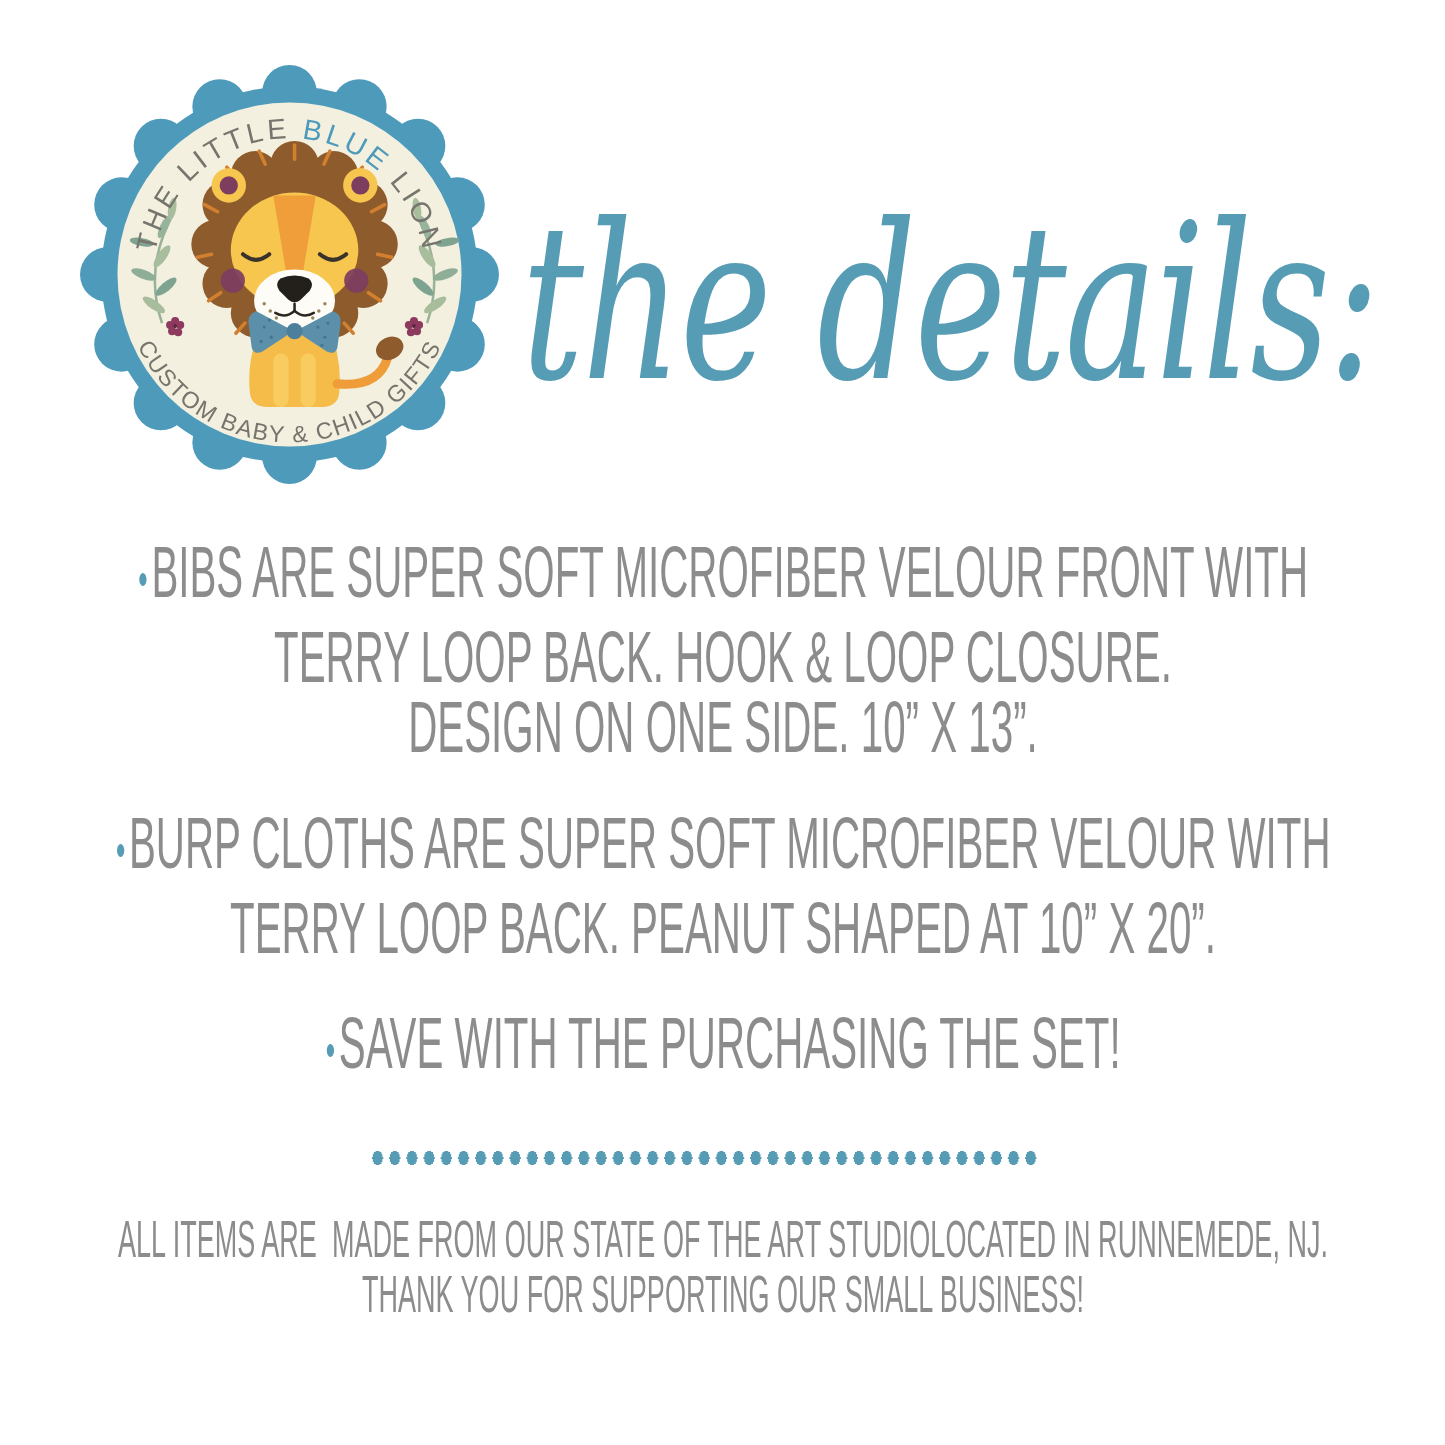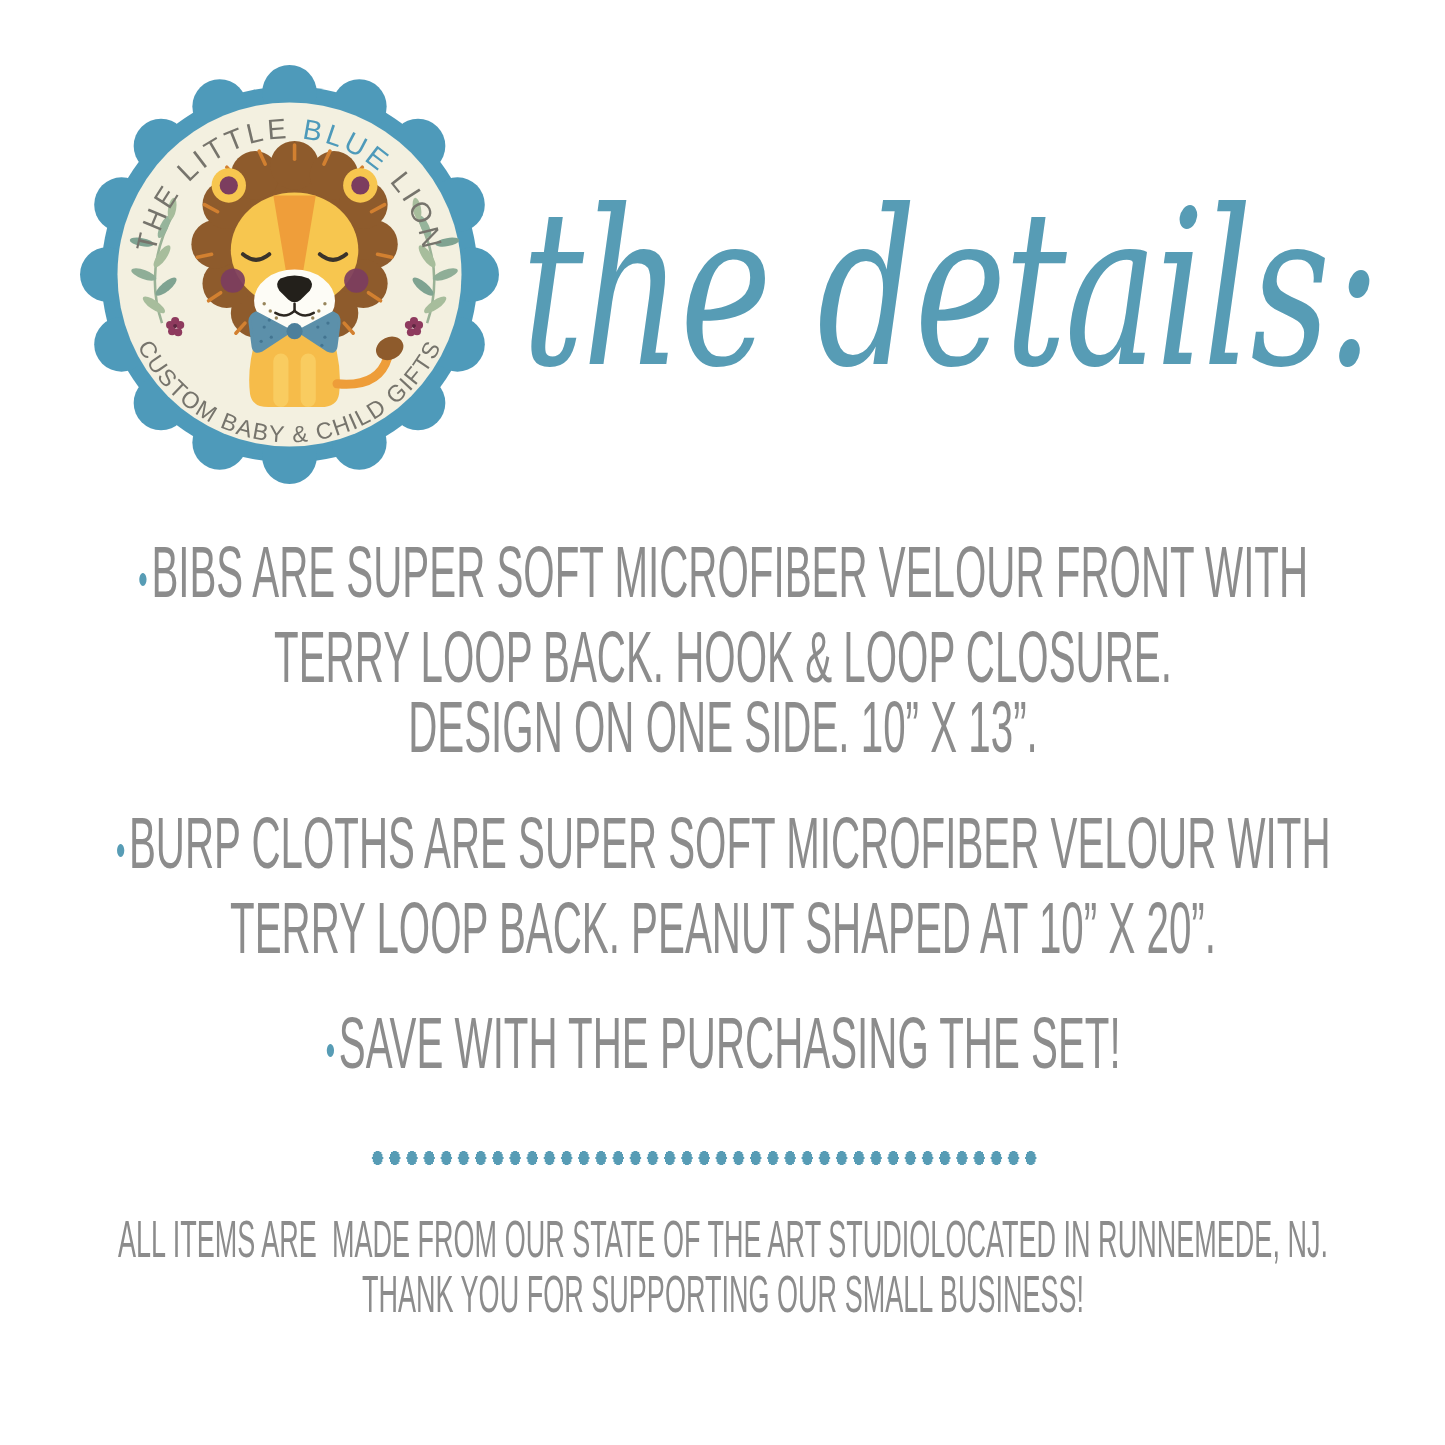--- a/index.html
+++ b/index.html
@@ -7,21 +7,21 @@
     position:relative; width:1445px; height:1445px; background:#ffffff;
     overflow:hidden; font-family:"Liberation Sans", sans-serif;
   }
 
   
   .logo { position:absolute; left:77px; top:62px; width:425px; height:425px; }
   .arc-title   { font-family:"Liberation Sans", sans-serif; font-size:28px; letter-spacing:3.5px; }
   .arc-subtitle{ font-family:"Liberation Sans", sans-serif; font-size:23px; letter-spacing:1.5px; fill:#76746C; }
 
   
-  .heading { position:absolute; left:505px; top:140px; width:890px; height:300px;
+  .heading { position:absolute; left:505px; top:154px; width:890px; height:300px;
              display:flex; align-items:center; justify-content:center; }
   .heading-text {
     font-family:"DejaVu Serif", serif; font-style:italic;
     font-size:148px; color:#579CB5; white-space:nowrap;
     transform:scale(1.05,1.45); letter-spacing:-2px;
   }
 
   
   .details-item, .footer {
     position:absolute; left:50%; width:2600px; margin-left:-1300px;

